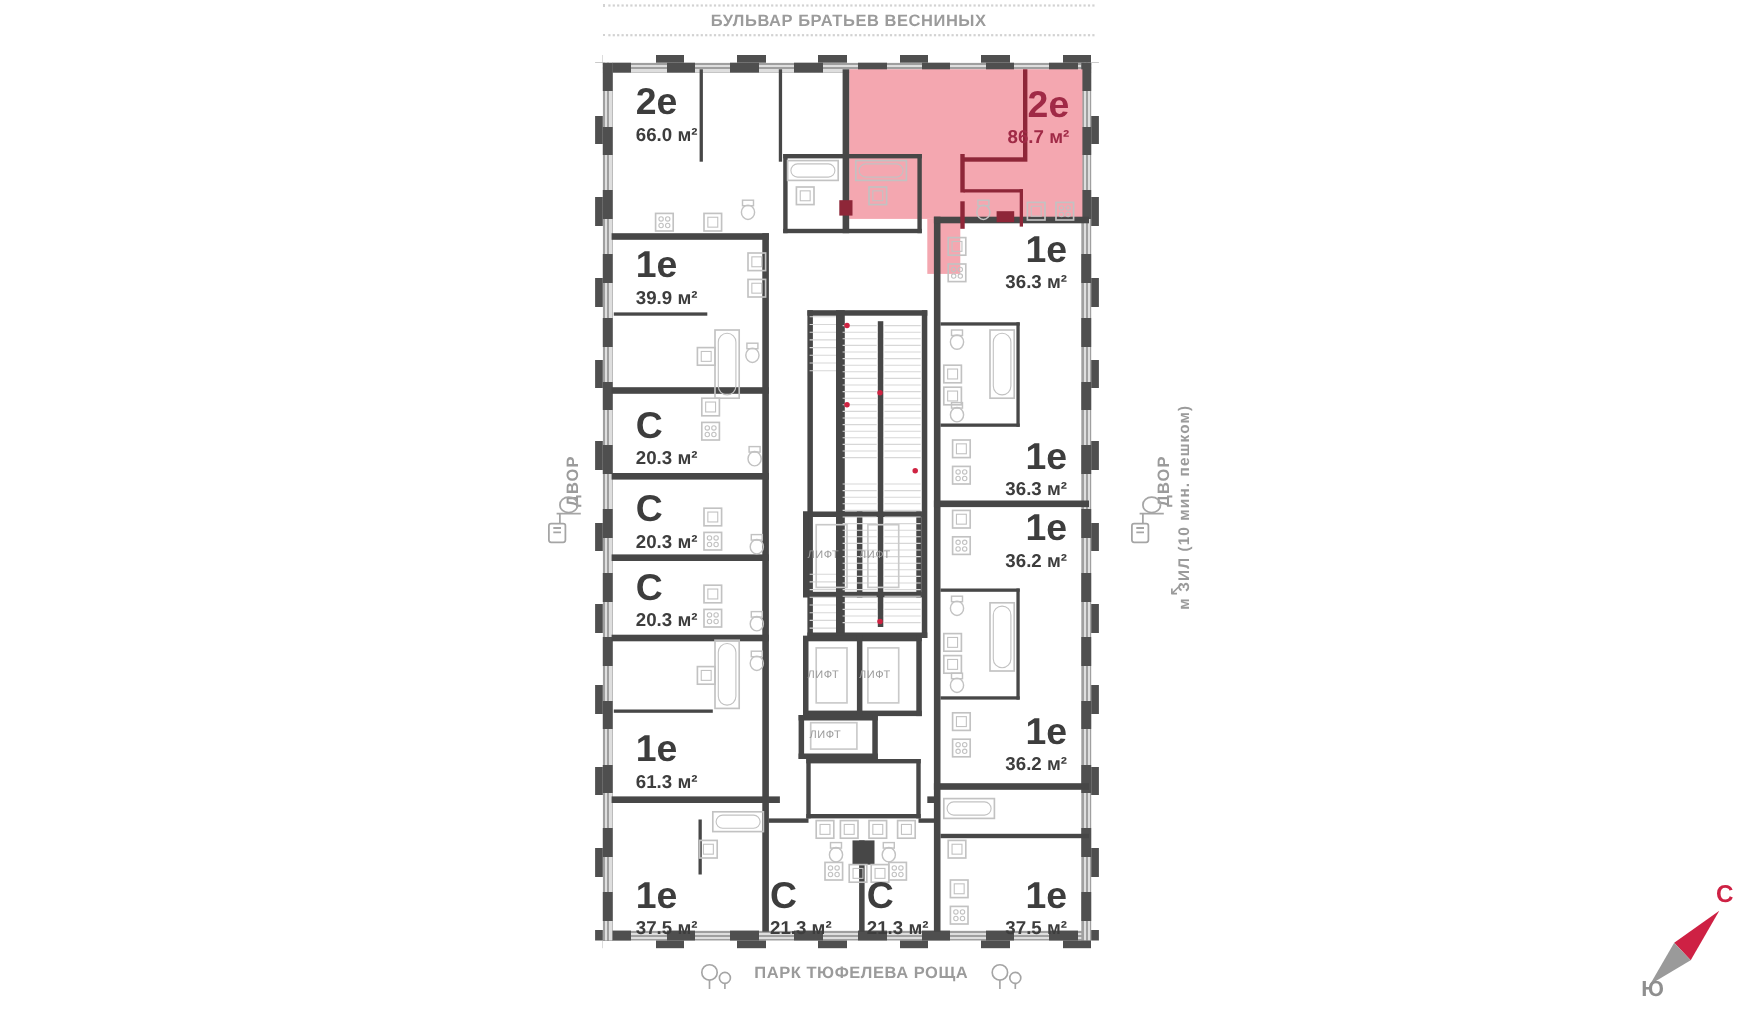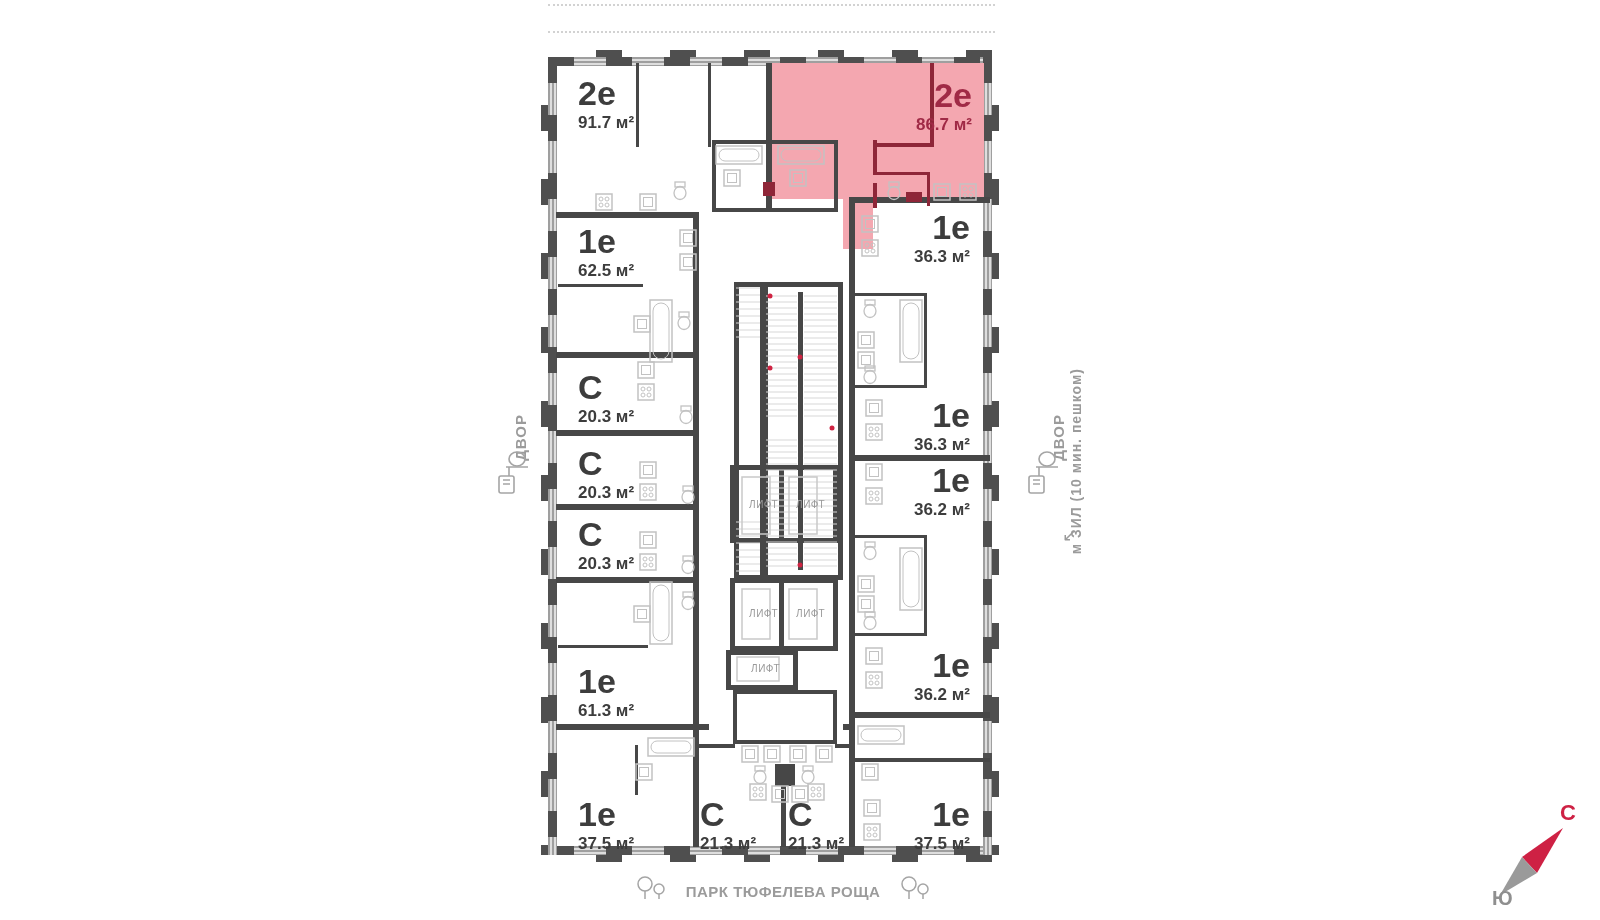--- a/index.html
+++ b/index.html
@@ -3,52 +3,53 @@
 <meta charset="utf-8">
 <style>
   html,body{margin:0;padding:0;background:#fff;}
   #stage{position:relative;width:1600px;height:920px;background:#fff;overflow:hidden;
          font-family:"Liberation Sans", sans-serif;}
   .abs{position:absolute;}
   
   .street{position:absolute;left:548px;width:447px;text-align:center;
           font:700 15px "Liberation Sans",sans-serif;color:#9b9b9b;letter-spacing:.5px;}
   .dotline{position:absolute;left:548px;width:447px;border-top:2px dotted #d2d2d2;height:0;}
-  .park{position:absolute;left:548px;top:876px;width:470px;display:flex;align-items:flex-end;
+  .park{position:absolute;left:548px;top:876px;width:470px;display:flex;align-items:flex-start;
         justify-content:center;gap:20px;}
   .park .txt{font:700 15px "Liberation Sans",sans-serif;color:#9b9b9b;letter-spacing:.5px;}
   
   .band{position:absolute;background:
         repeating-linear-gradient(90deg,#4f4f4f 0 26px,transparent 26px 58px),
         repeating-linear-gradient(180deg,#9f9f9f 0 2px,#dedede 2px 4px);}
   .bandv{position:absolute;background:
         repeating-linear-gradient(180deg,#4f4f4f 0 26px,transparent 26px 58px),
         repeating-linear-gradient(90deg,#9f9f9f 0 2px,#dedede 2px 4px);}
   .bump{position:absolute;background:repeating-linear-gradient(90deg,transparent 0 48px,#4f4f4f 48px 74px);}
   .bumpv{position:absolute;background:repeating-linear-gradient(180deg,transparent 0 48px,#4f4f4f 48px 74px);}
   
   .u{position:absolute;color:#3d3d3d;}
   .u .t{font:700 34px/1 "Liberation Sans",sans-serif;display:block;}
   .u .a{font:700 17px/1 "Liberation Sans",sans-serif;display:block;margin-top:4px;}
   .u.ra{text-align:right;}
   .u.hl{color:#a02a46;}
-  .liftlbl{position:absolute;width:44px;text-align:right;
+  .liftlbl{position:absolute;width:44px;text-align:left;
            font:400 10px "Liberation Sans",sans-serif;color:#9a9a9a;letter-spacing:.5px;}
   .vtext{position:absolute;writing-mode:vertical-rl;transform:rotate(180deg);
          font:700 15px "Liberation Sans",sans-serif;color:#9b9b9b;letter-spacing:1px;}
   .vtext.metro{font:700 14px "Liberation Sans",sans-serif;}
   .arrow{position:absolute;font:400 18px "Liberation Sans",sans-serif;color:#9b9b9b;}
   svg text{font-family:"Liberation Sans",sans-serif;}
 </style>
 </head>
 <body>
 
 <div id="stage">
 
   <div class="dotline" style="top:4px;"></div>
+  <div class="street" style="top:11px;">БУЛЬВАР БРАТЬЕВ ВЕСНИНЫХ</div>
   <div class="dotline" style="top:31px;"></div>
 
   <div class="band" style="left:548px;top:57px;width:444px;height:9px;"></div>
   <div class="band" style="left:548px;top:846px;width:444px;height:9px;"></div>
   <div class="bandv" style="left:548px;top:57px;width:9px;height:798px;"></div>
   <div class="bandv" style="left:983px;top:57px;width:9px;height:798px;"></div>
   <div class="bump" style="left:548px;top:50px;width:444px;height:7px;"></div>
   <div class="bump" style="left:548px;top:855px;width:444px;height:7px;"></div>
   <div class="bumpv" style="left:541px;top:57px;width:7px;height:798px;"></div>
   <div class="bumpv" style="left:992px;top:57px;width:7px;height:798px;"></div>
@@ -246,29 +247,29 @@
       <use href="#sym-sq" x="858" y="576"></use>
         <use href="#sym-sq" x="858" y="596"></use>
         <use href="#sym-wc" x="862" y="612"></use>
       <use href="#sym-tub-h" x="858" y="726"></use>
         <use href="#sym-sq" x="862" y="764"></use>
     </g>
   </svg>
 
   <div class="u" style="left:578px;top:76px;">
     <span class="t">2е</span>
-    <span class="a">91.7 м²</span>
+    <span class="a">66.0 м²</span>
   </div>
   <div class="u hl ra" style="left:852px;top:78px;width:120px;">
     <span class="t">2е</span>
     <span class="a">86.7 м²</span>
   </div>
   <div class="u" style="left:578px;top:224px;">
     <span class="t">1е</span>
-    <span class="a">62.5 м²</span>
+    <span class="a">39.9 м²</span>
   </div>
   <div class="u ra" style="left:852px;top:210px;width:118px;">
     <span class="t">1е</span>
     <span class="a">36.3 м²</span>
   </div>
   <div class="u" style="left:578px;top:370px;">
     <span class="t">С</span>
     <span class="a">20.3 м²</span>
   </div>
   <div class="u" style="left:578px;top:446px;">

